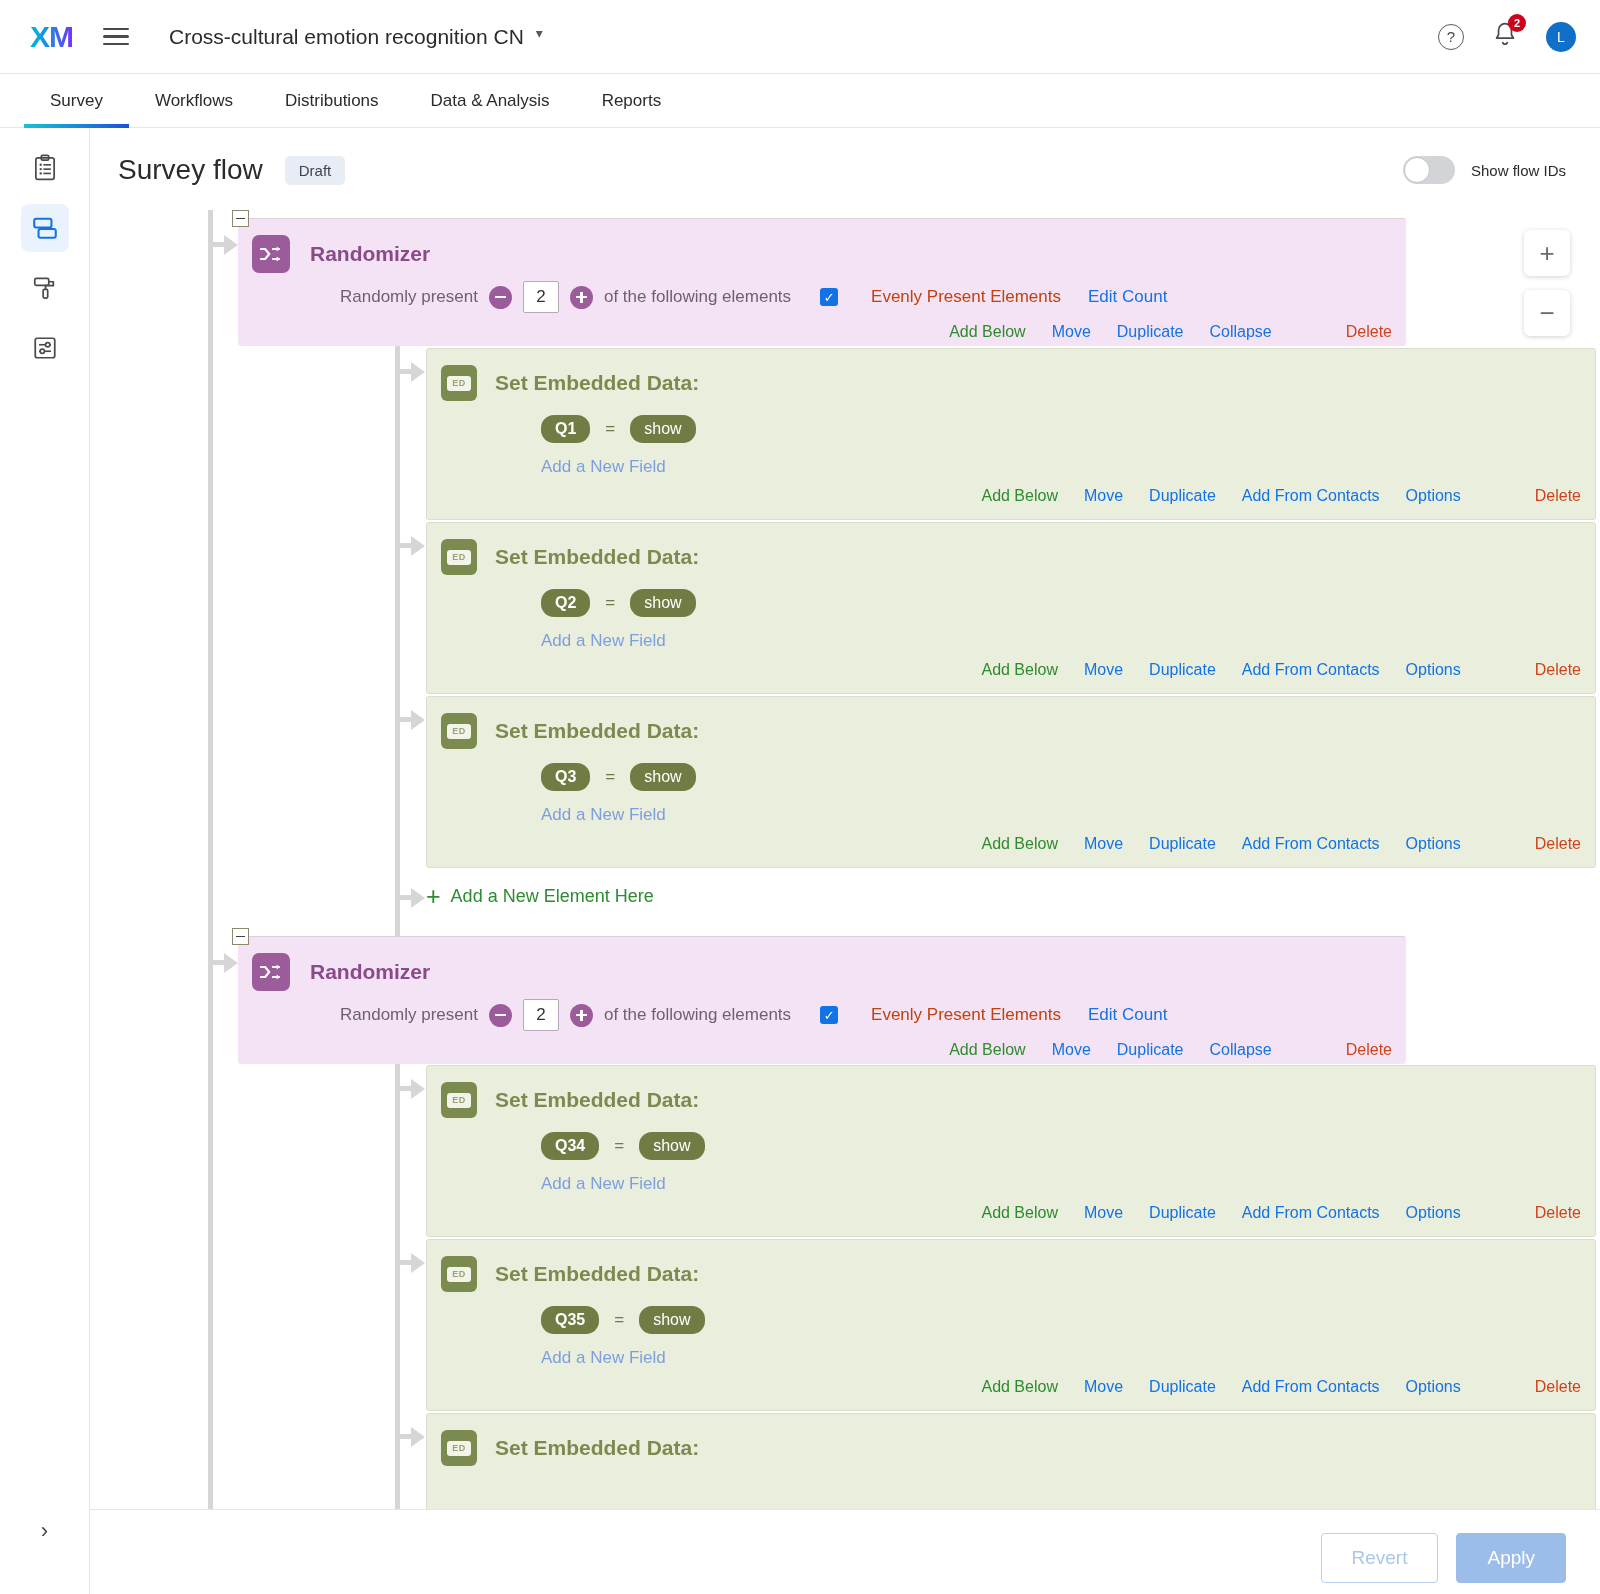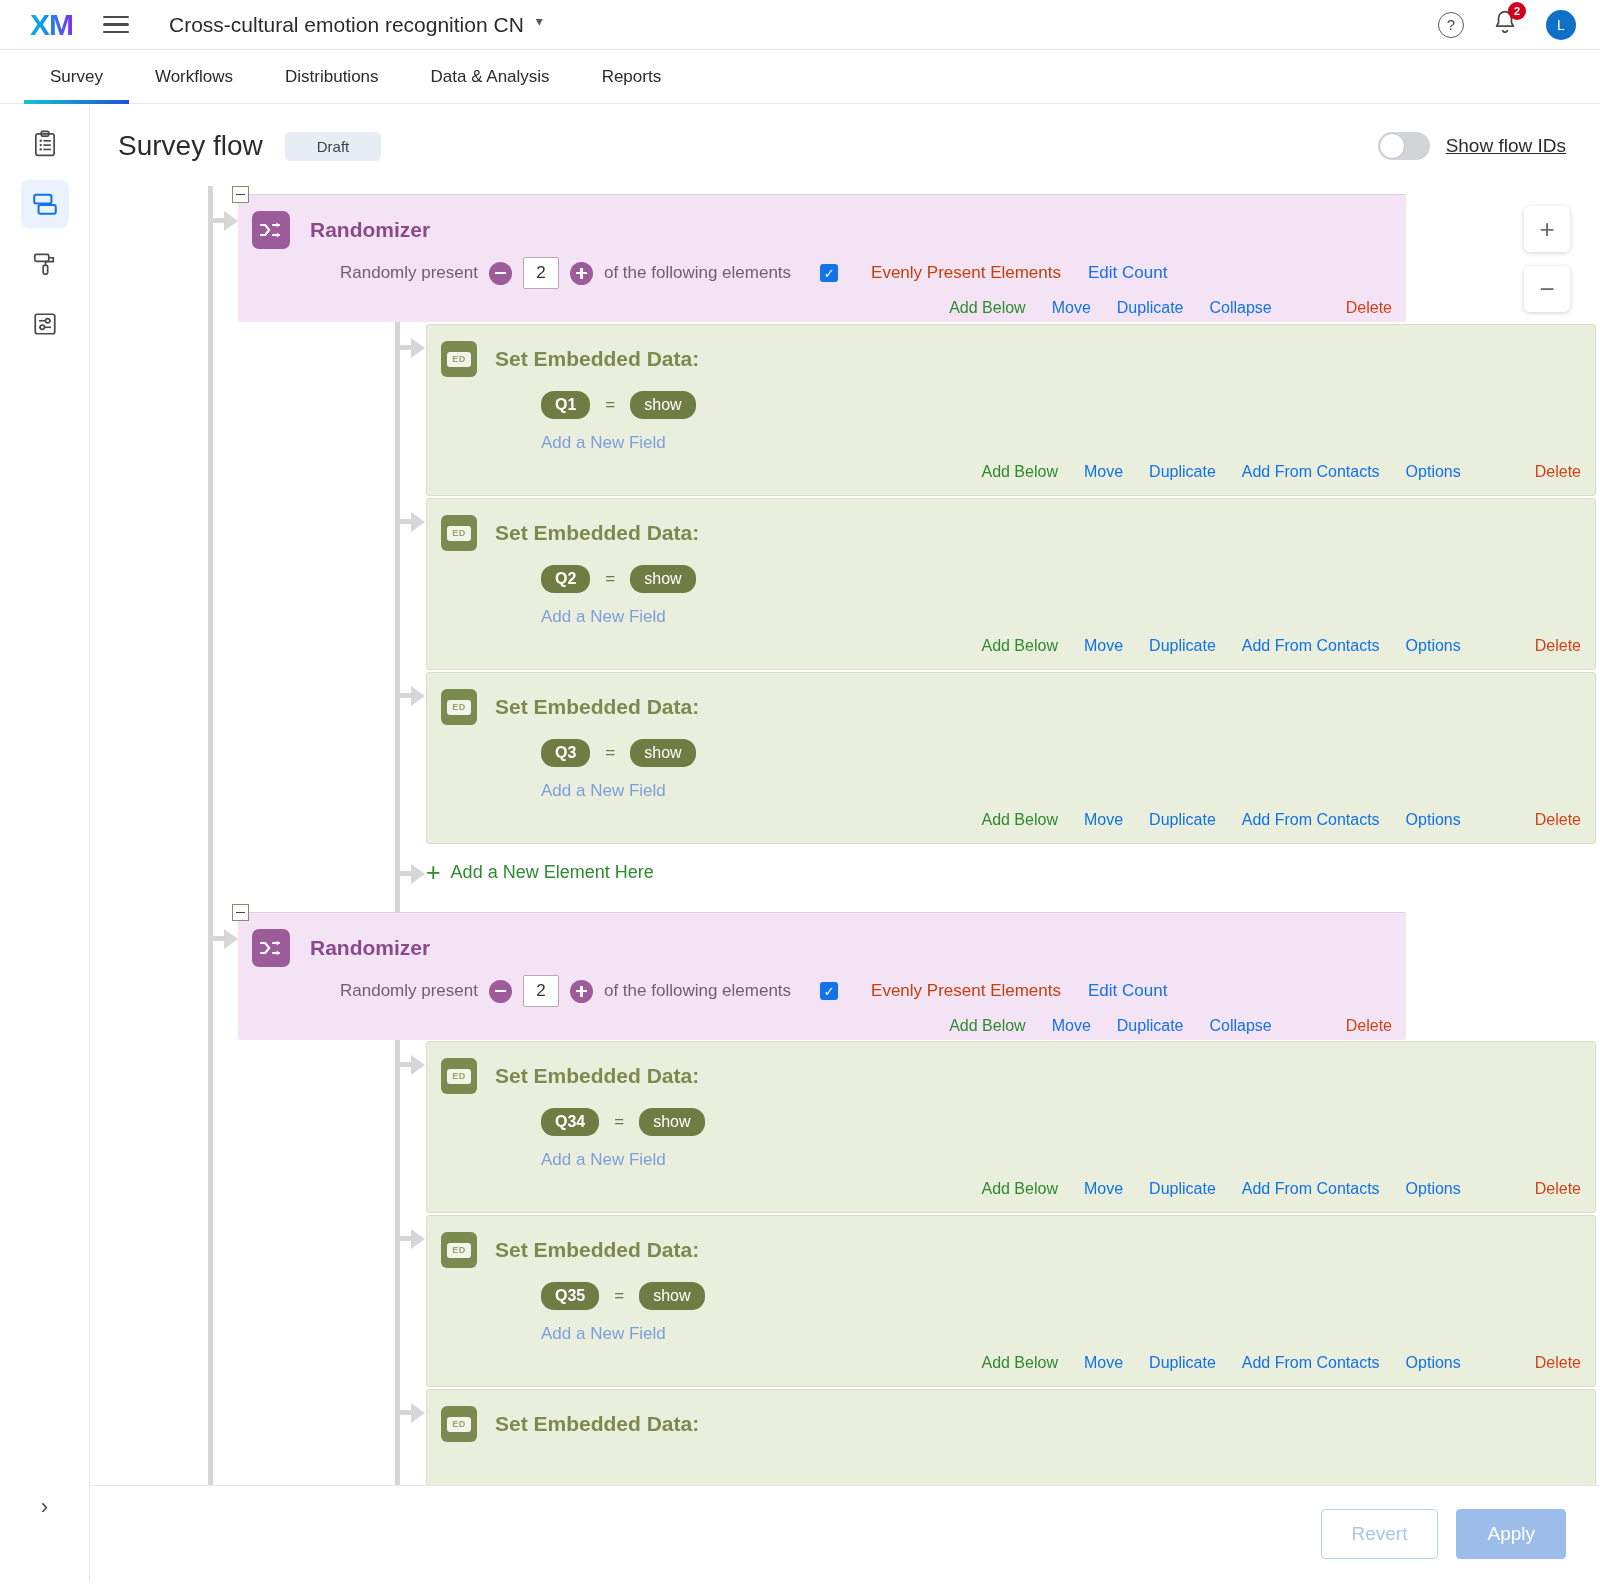--- a/index.html
+++ b/index.html
@@ -6,21 +6,21 @@
   html, body {
     width: 1600px; height: 1594px;
     font-family: "Liberation Sans", sans-serif;
     background: #ffffff;
     color: #2b2b2b;
     overflow: hidden;
   }
 
   
   .topbar {
-    height: 50px;
+    height: 74px;
     display: flex; align-items: center;
     border-bottom: 1px solid #e5e6e8;
     padding: 0 24px 0 30px;
     position: relative;
   }
   .xm-logo {
     font-size: 30px; font-weight: 700; letter-spacing: -1px;
     background: linear-gradient(90deg,#00b5e2 0%, #1e88e5 45%, #7b2ff7 100%);
     -webkit-background-clip: text; background-clip: text;
     -webkit-text-fill-color: transparent; color: #1e88e5;
@@ -85,32 +85,32 @@
   }
 
   .content { flex: 1; position: relative; overflow: hidden; background: #fff; }
 
   .flow-header {
     display: flex; align-items: center; padding: 26px 34px 0 28px;
   }
   .flow-title { font-size: 28px; color: #2b2b2b; }
   .draft-chip {
     margin-left: 22px; background: #e8edf5; color: #3c4450;
-    font-size: 15px; padding: 6px 32px; border-radius: 5px;
+    font-size: 15px; padding: 6px 14px; border-radius: 5px;
   }
   .flowids { margin-left: auto; display: flex; align-items: center; gap: 16px; }
   .toggle {
     width: 52px; height: 28px; border-radius: 14px; background: #d2d4d8;
     position: relative; cursor: pointer;
   }
   .toggle .knob {
     position: absolute; top: 1px; left: 1px; width: 26px; height: 26px;
     border-radius: 50%; background: #fff; border: 1px solid #c2c4c8;
   }
-  .flowids-label { font-size: 19px; color: #2b2b2b; text-decoration: underline; }
+  .flowids-label { font-size: 15px; color: #2b2b2b; }
 
   
   .canvas {
     position: absolute; top: 82px; left: 0; right: 0; bottom: 96px;
     overflow: hidden; border-bottom: 1px solid #e5e6e8;
   }
   .canvas-inner { position: relative; padding: 14px 0 0 0; }
 
   .zoomctl { position: absolute; right: 30px; top: 20px; z-index: 40; }
   .zoombtn {

